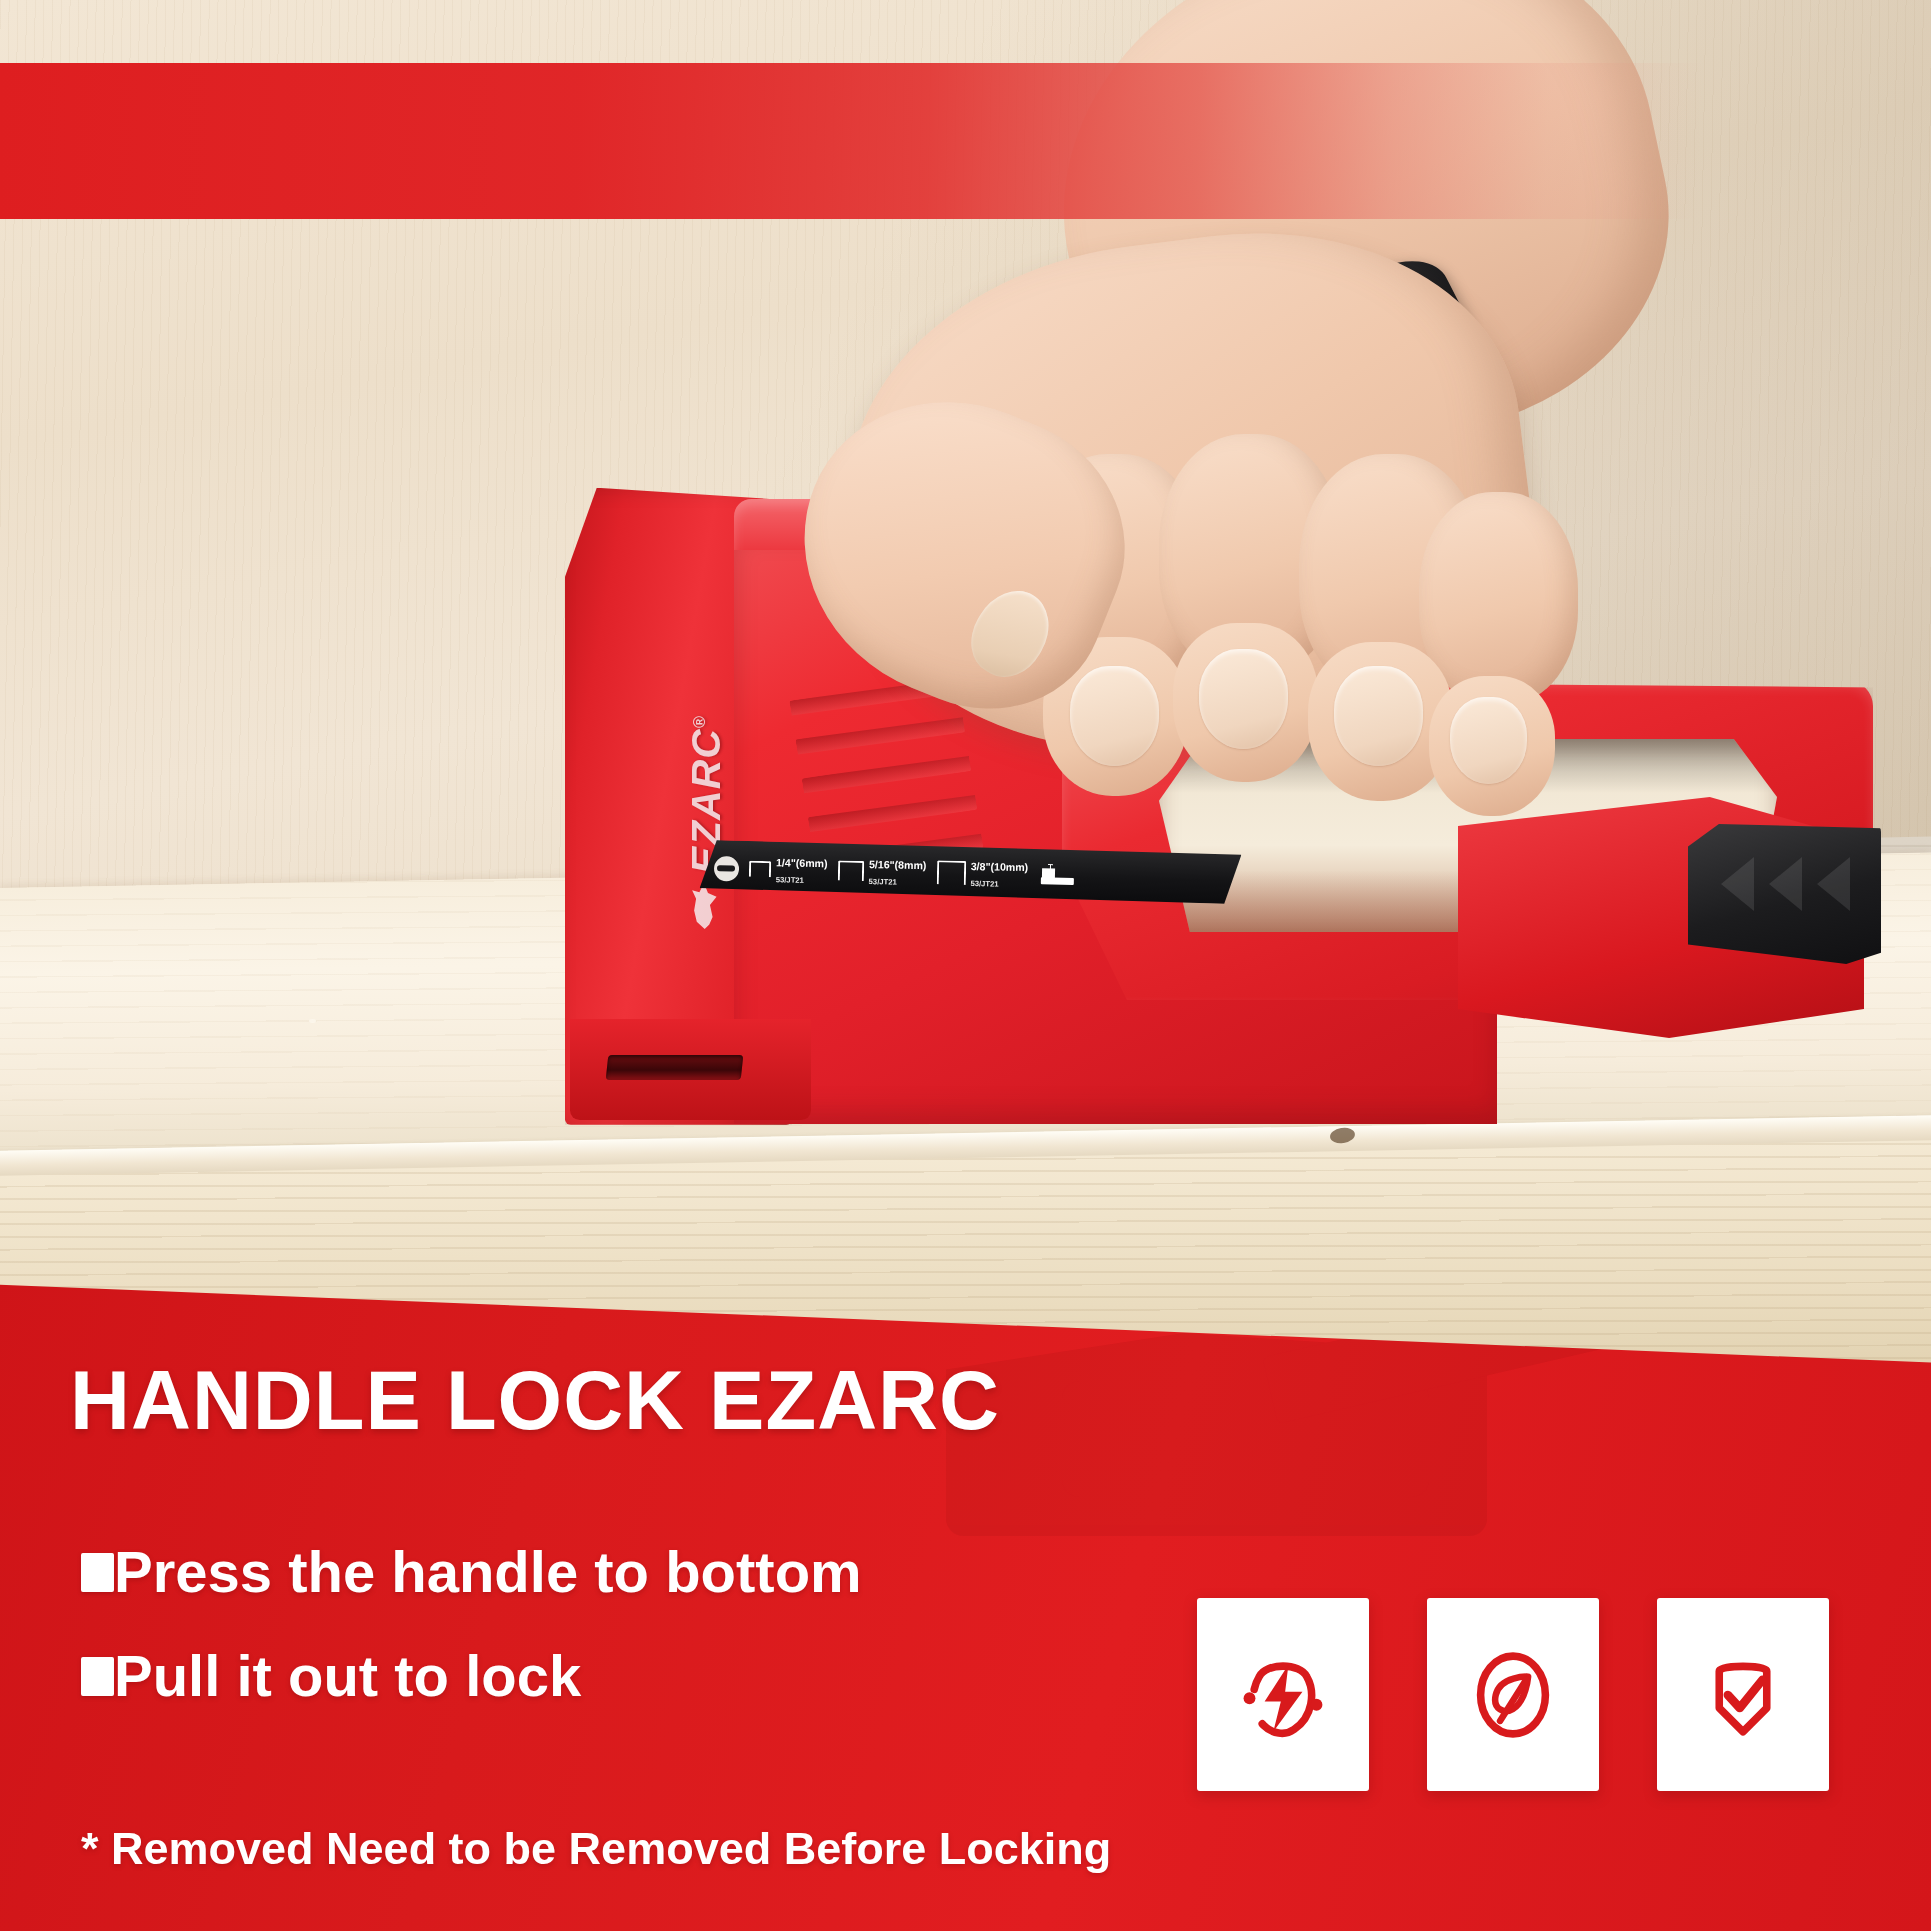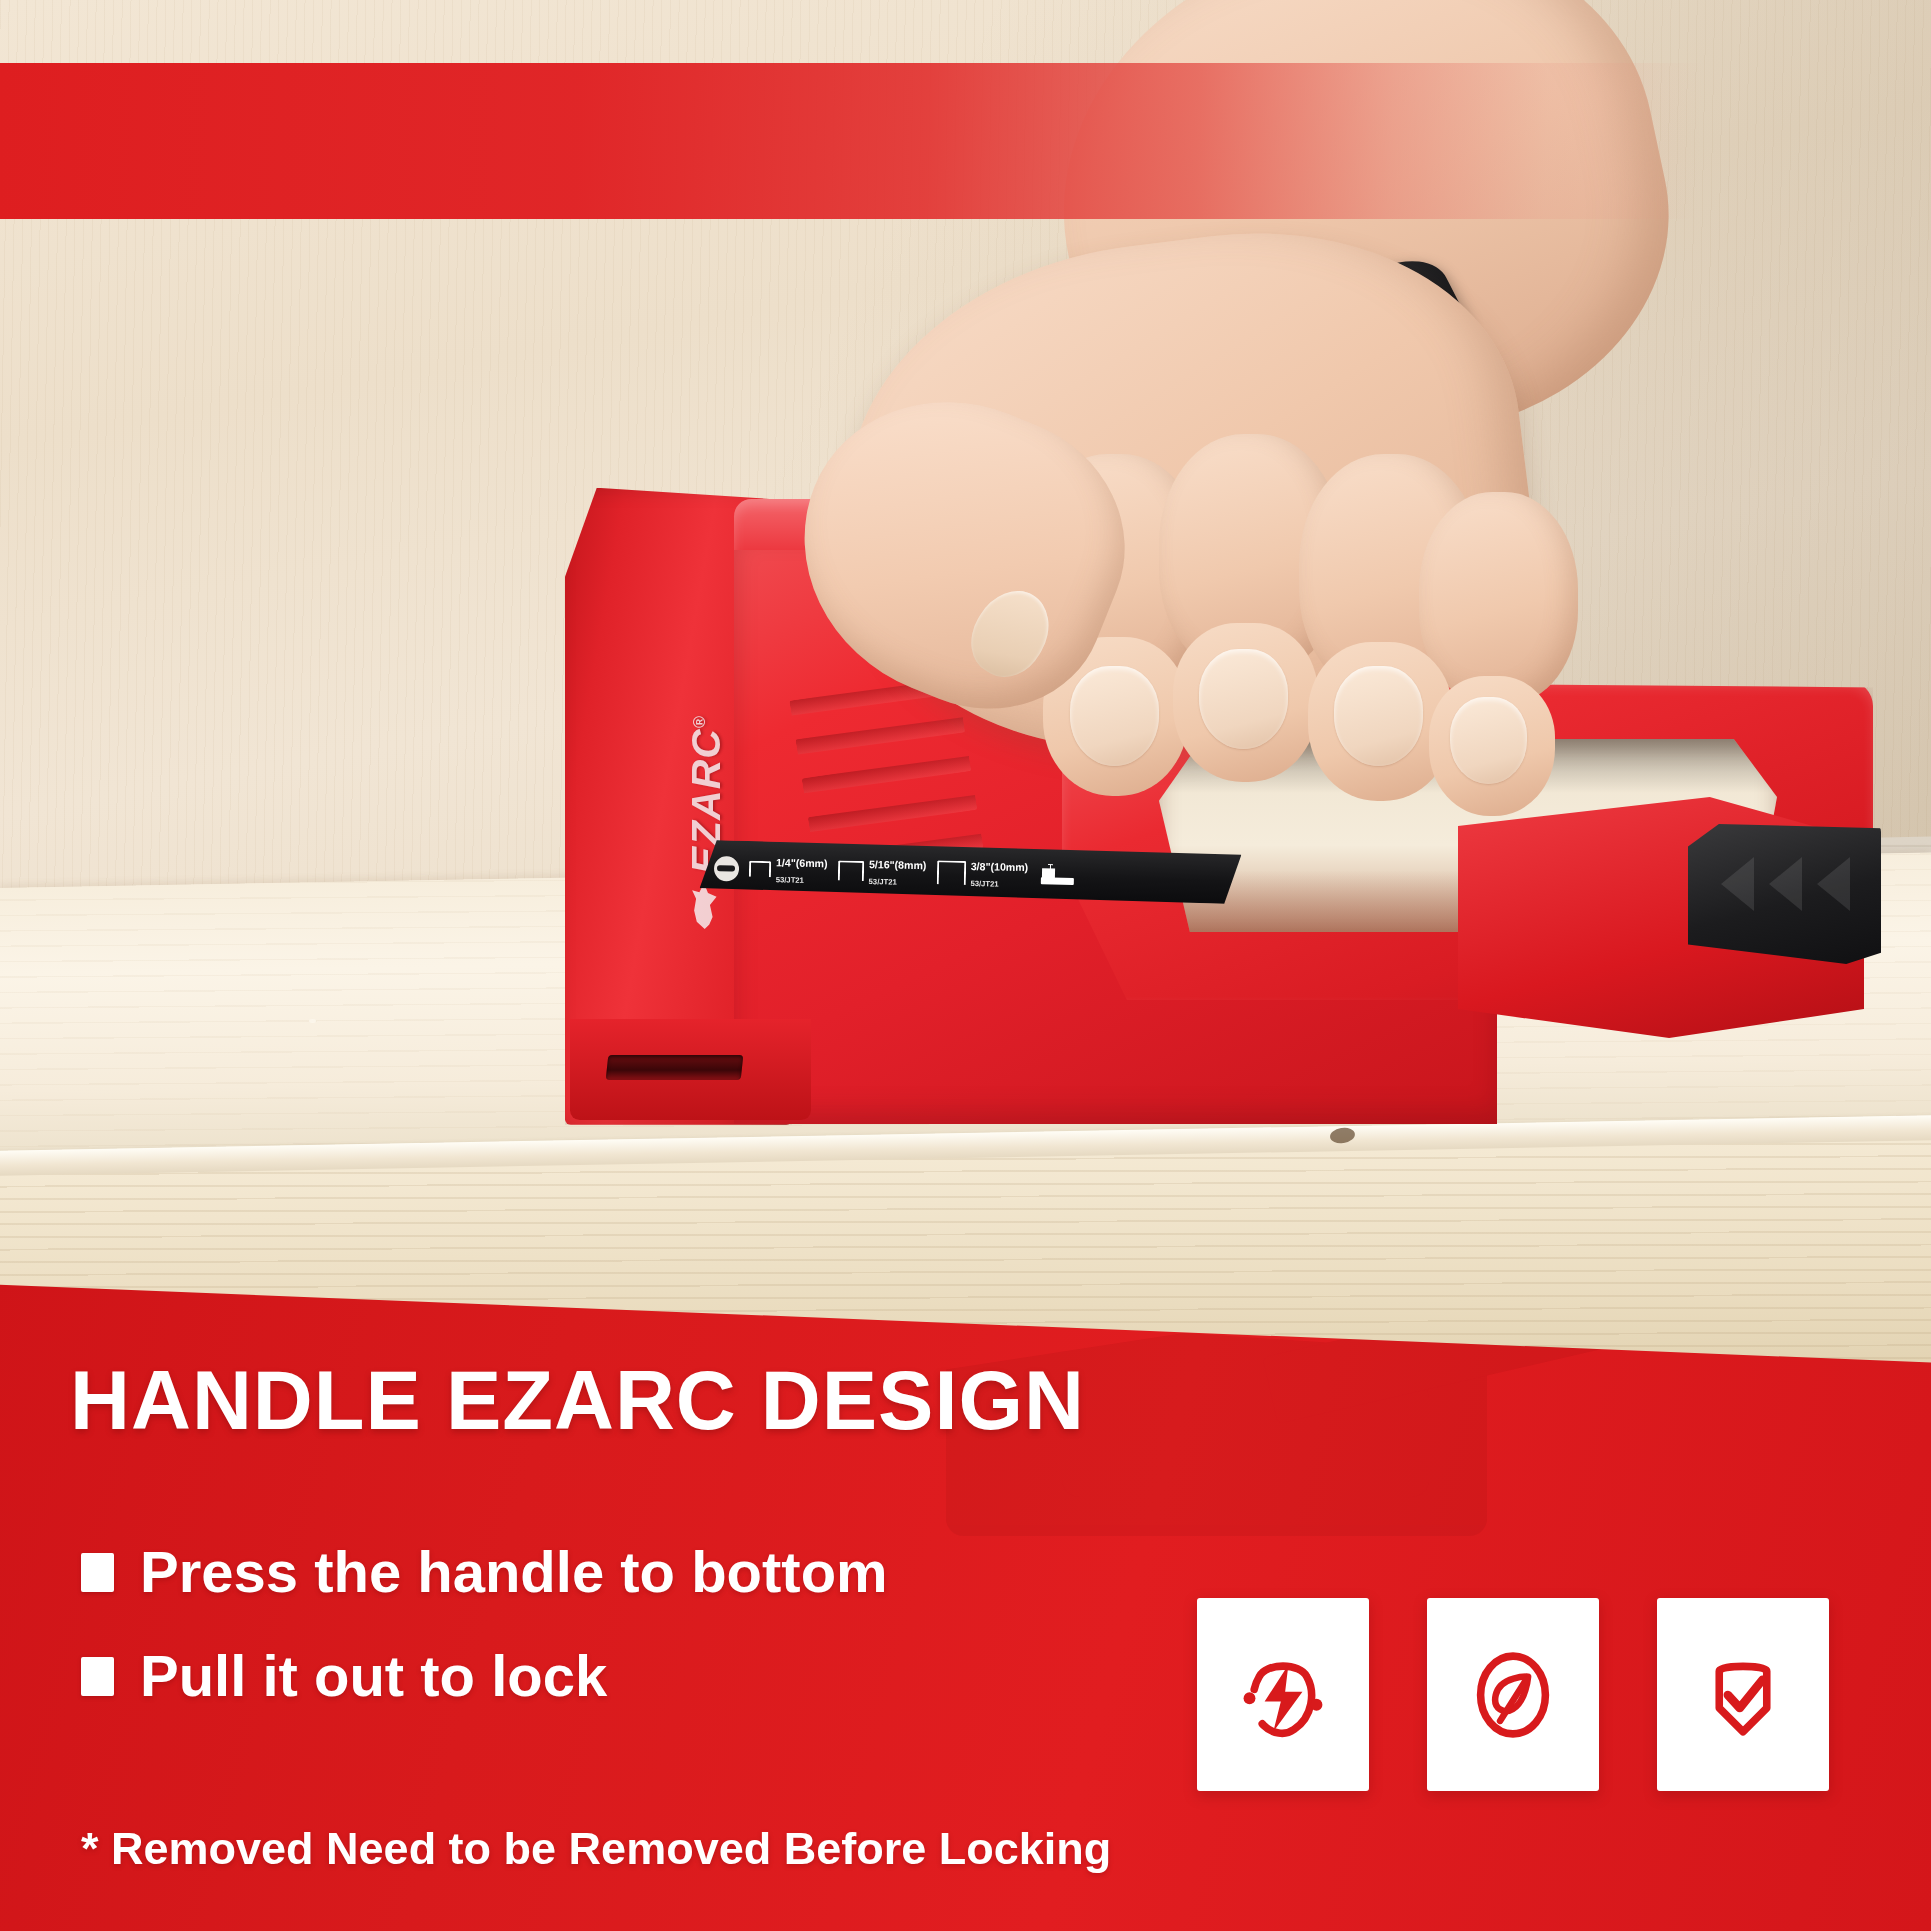--- a/index.html
+++ b/index.html
@@ -324,21 +324,21 @@
     background:#7c0a0c; transform:rotate(-13deg); border-radius:5.8px;
   }
 
   .panel-title {
     position:absolute; left:70px; top:1359px;
     font-size:83px; font-weight:700; color:#ffffff;
     letter-spacing:1px; line-height:1; white-space:nowrap;
     text-shadow:0 2.9px 6.8px rgba(110,8,10,.35);
   }
   .bullets { position:absolute; left:81px; top:1543px; }
-  .bullet { display:flex; align-items:center; gap:26px; margin-bottom:46px;text-align:right; }
+  .bullet { display:flex; align-items:center; margin-bottom:46px;text-align:right; }
   .bullet .sq {
     width:33px; height:39px; background:#ffffff; flex:0 0 auto; border-radius:1.9px;
     box-shadow:0 1.9px 3.9px rgba(110,8,10,.3);
   }
   .bullet .txt {
     font-size:58px; font-weight:700; color:#ffffff; line-height:1; white-space:nowrap;
     text-shadow:0 1.9px 4.8px rgba(110,8,10,.3);
   }
   .footnote {
     position:absolute; left:81px; top:1823px;
@@ -479,21 +479,21 @@
   <div class="top-banner"></div>
 
   <div class="bottom-panel">
     <div class="ghost">
       <span class="gbody"></span>
         <span class="gloop"></span>
         <span class="gstrip"></span>
     </div>
   </div>
 
-  <div class="panel-title">HANDLE EZARC DESIGN</div>
+  <div class="panel-title">HANDLE LOCK EZARC</div>
 
   <div class="bullets">
     <div class="bullet">
       <span class="sq"></span>
       <span class="txt">Press the handle to bottom</span>
     </div>
     <div class="bullet">
       <span class="sq"></span>
       <span class="txt">Pull it out to lock</span>
     </div>

